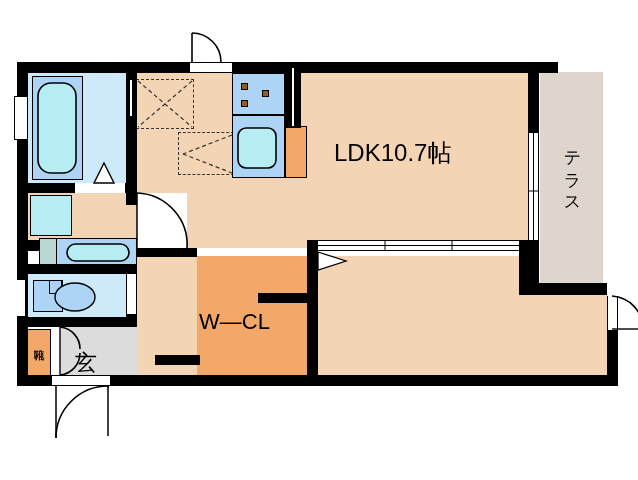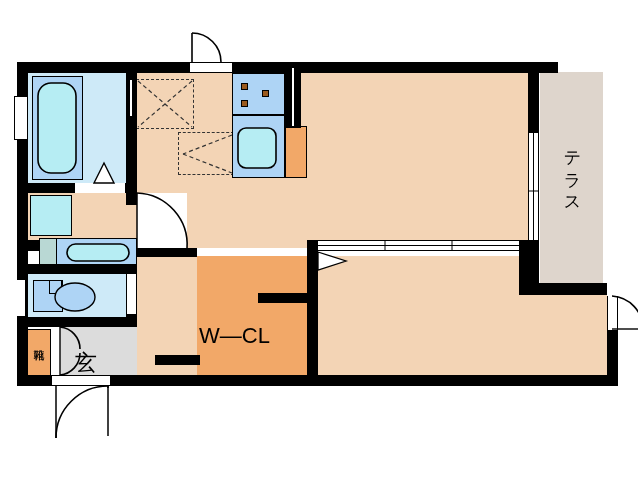--- a/index.html
+++ b/index.html
@@ -13,21 +13,21 @@
   .terrace{background:#ded5cc;}
   .closet{background:#f2a868;}
   .genkan{background:#dcdcdc;}
   .water{background:#ceeaf8;}
   .fixture{background:#aed4f5;}
   .tub{background:#b6edf3;}
   .white{background:#ffffff;}
   .label{position:absolute;color:#000;white-space:nowrap;}
   .lbl-ldk{font-size:24px;letter-spacing:0px;}
   .lbl-room{font-size:23px;}
-  .lbl-wcl{font-size:22px;letter-spacing:0px;margin-top:14px;}
+  .lbl-wcl{font-size:22px;letter-spacing:0px;}
   .lbl-terrace{font-size:17px;writing-mode:vertical-rl;letter-spacing:3px;}
   .lbl-genkan{font-size:22px;}
   .lbl-kutsu{font-size:11px;writing-mode:vertical-rl;letter-spacing:0px;line-height:11px;}
   .dashbox{border:1.6px dashed #333;background:transparent;}
   svg{display:block;overflow:visible;}
   .stroke{fill:none;stroke:#000;stroke-width:1.6;}
   .strokefill{fill:#b6edf3;stroke:#000;stroke-width:1.6;}
   .burner{background:#9a5a1e;}
 </style>
 </head>
@@ -46,20 +46,21 @@
 
   <div class="abs wall" style="left:528px;top:62px;width:11px;height:185px;"></div>
 
   <div class="abs wall" style="left:607px;top:330px;width:11px;height:56px;"></div>
   <div class="abs wall" style="left:528px;top:320px;width:90px;height:11px;"></div>
   <div class="abs wall" style="left:519px;top:247px;width:20px;height:84px;"></div>
   <div class="abs wall" style="left:519px;top:283px;width:88px;height:12px;"></div>
 
   <div class="abs room" style="left:28px;top:73px;width:500px;height:175px;"></div>
 
+  <div class="label lbl-ldk" style="left:334px;top:137px;">LDK10.7帖</div>
 
   <div class="abs dashbox" style="left:136px;top:79px;width:58px;height:50px;"></div>
   <svg class="abs" style="left:136px;top:79px;" width="58" height="50">
     <line x1="2" y1="2" x2="56" y2="48" stroke="#333" stroke-width="1.2" stroke-dasharray="4,3"></line>
     <line x1="56" y1="2" x2="2" y2="48" stroke="#333" stroke-width="1.2" stroke-dasharray="4,3"></line>
   </svg>
 
   <div class="abs dashbox" style="left:178px;top:132px;width:56px;height:43px;"></div>
   <svg class="abs" style="left:178px;top:132px;" width="56" height="43">
     <line x1="54" y1="3" x2="5" y2="22" stroke="#333" stroke-width="1.2" stroke-dasharray="4,3"></line>

